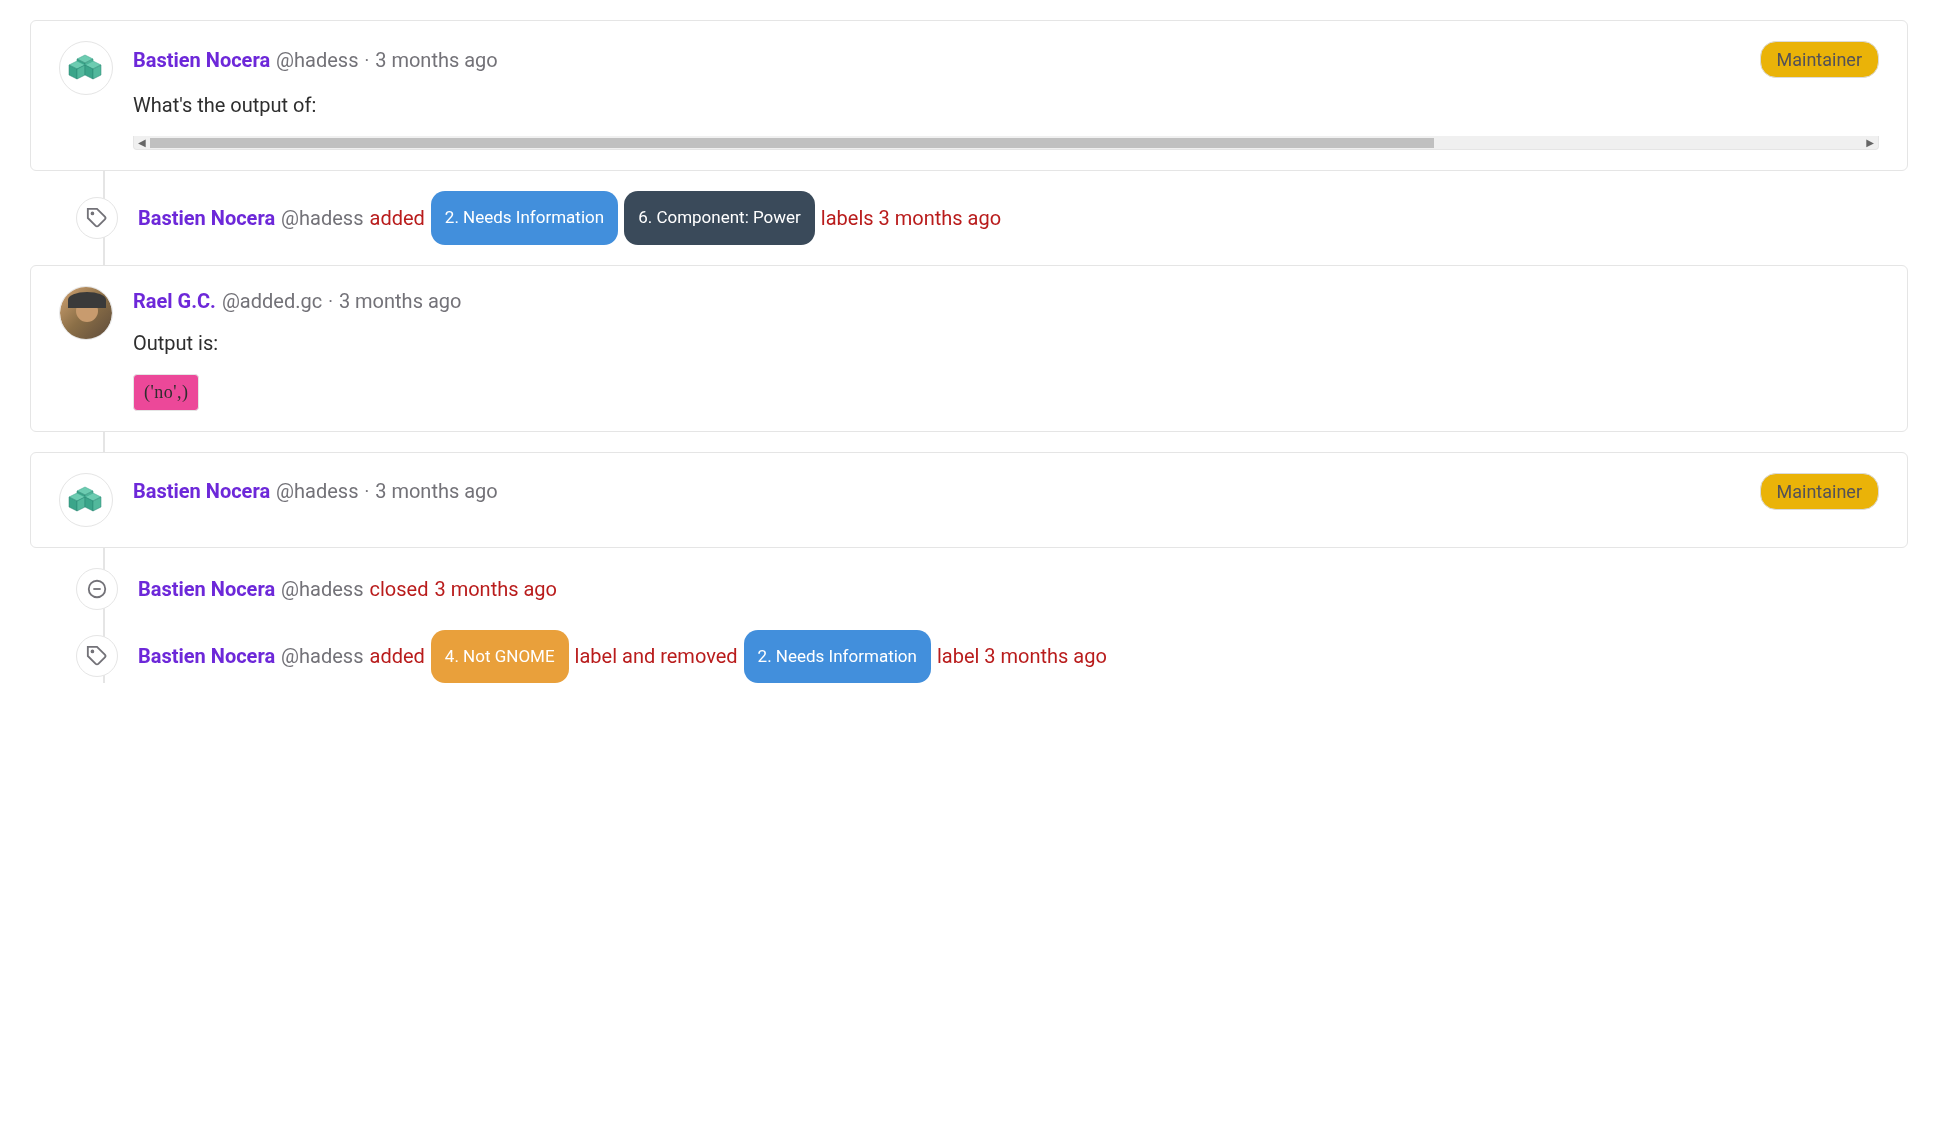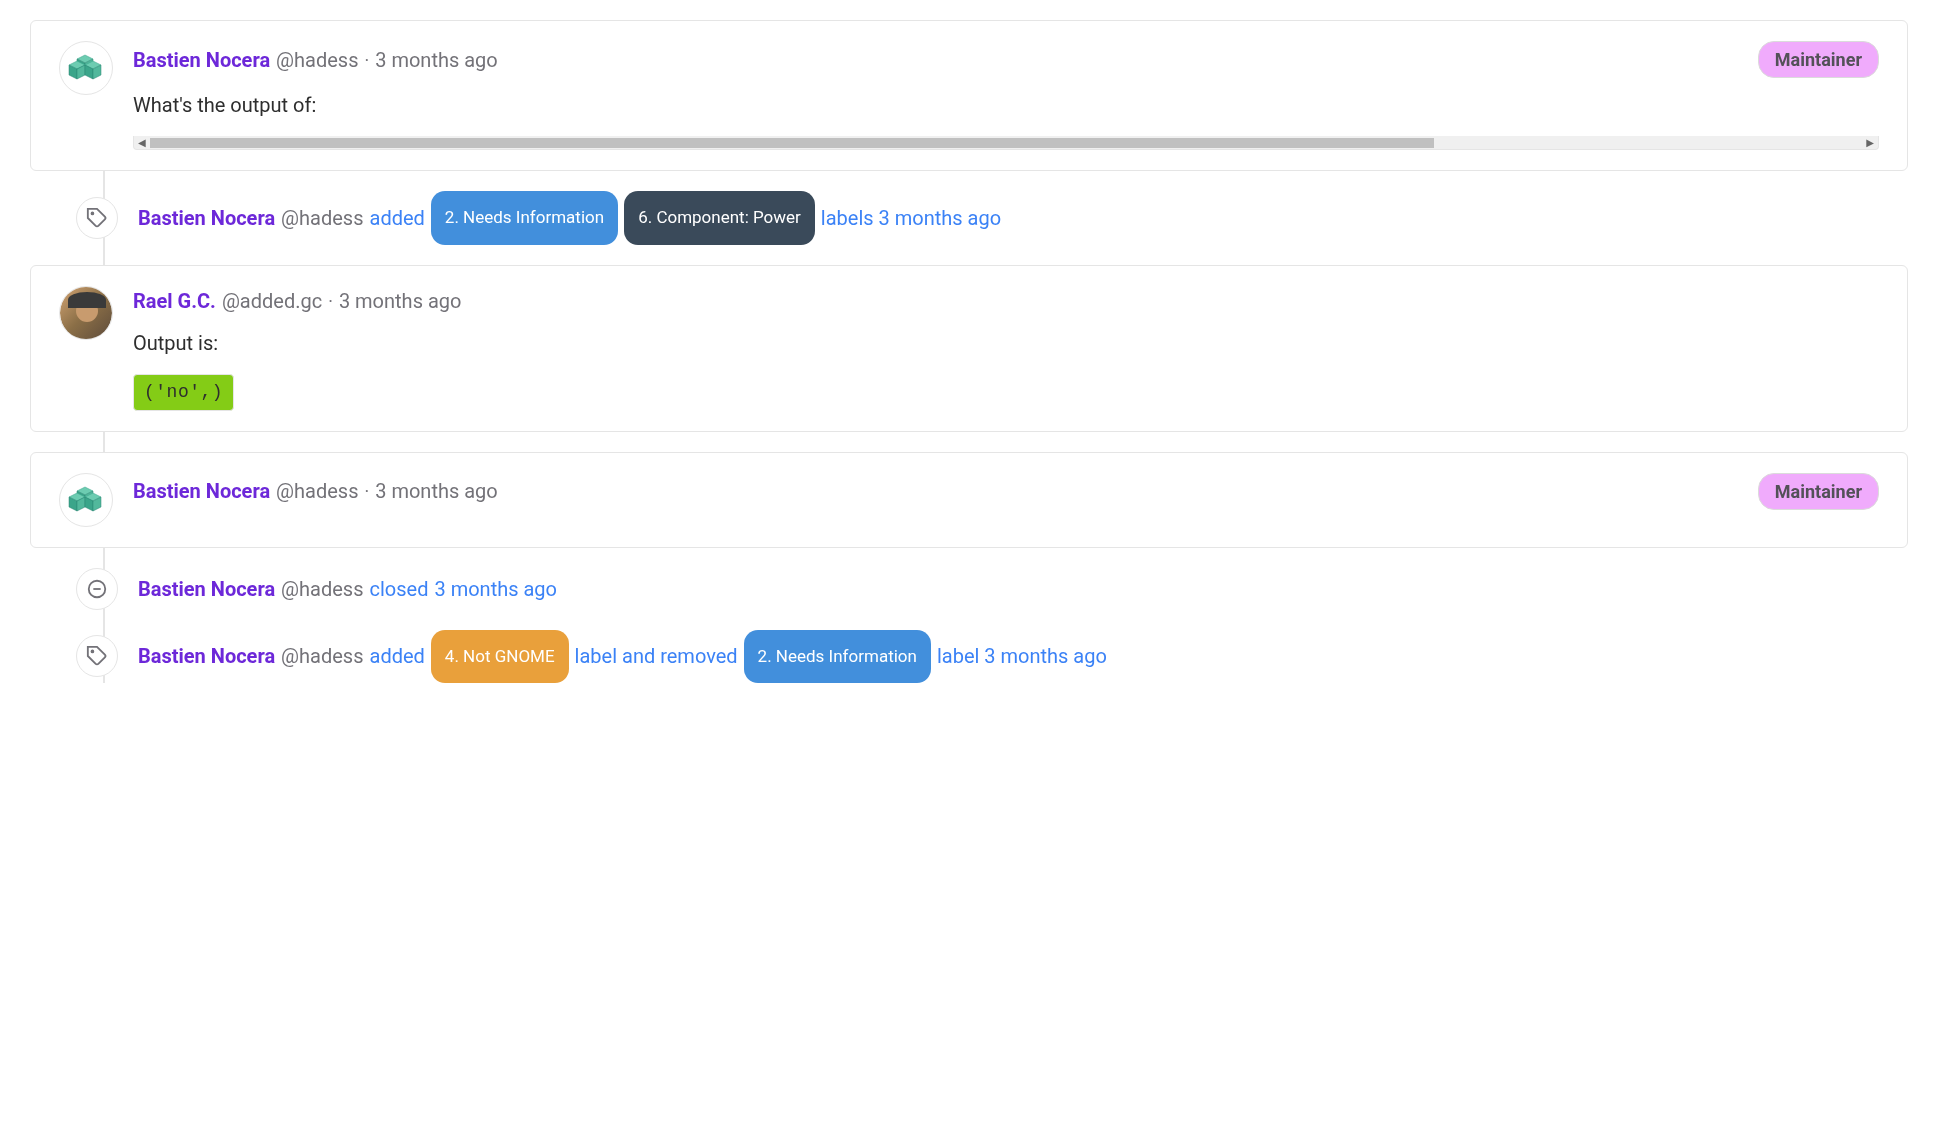--- a/index.html
+++ b/index.html
@@ -115,22 +115,21 @@
     }
     .dot-sep {
       color: #737278;
     }
     .maintainer-badge {
       border: 1px solid #dbdbdb;
       border-radius: 16px;
       padding: 4px 16px;
       font-size: 18px;
       color: #535158;
-      background: #f0abfc;
-      font-weight: bold;
+      background: #eab308;
     }
     .note-text {
       font-size: 20px;
       color: #2e2e2e;
       margin-bottom: 16px;
     }
     .code-block {
       background: #fafafa;
       border: 1px solid #e5e5e5;
       border-radius: 4px;
@@ -170,25 +169,25 @@
     }
     .scroll-thumb {
       position: absolute;
       left: 0;
       top: 0;
       height: 100%;
       width: 75%;
       background: #c0c0c0;
     }
     .code-inline {
-      background: #84cc16;
+      background: #ec4899;
       border: 1px solid #e5e5e5;
       border-radius: 4px;
       padding: 4px 10px;
-      font-family: Liberation Mono, monospace;
+      font-family: Liberation Serif, serif;
       font-size: 18px;
       display: inline-block;
       letter-spacing: 0.5px;
     }
     .system-note {
       position: relative;
       display: flex;
       align-items: center;
       gap: 20px;
       margin: 0 10px 20px 10px;
@@ -217,21 +216,21 @@
       gap: 6px;
       font-size: 20px;
     }
     .system-text .author-name {
       font-size: 20px;
     }
     .system-text .author-handle {
       font-size: 20px;
     }
     .action-text {
-      color: #3b82f6;
+      color: #b91c1c;
     }
     .label-pill {
       display: inline-flex;
       align-items: center;
       padding: 14px 14px;
       border-radius: 14px;
       font-size: 17px;
       color: #fff;
       font-weight: 400;
     }

